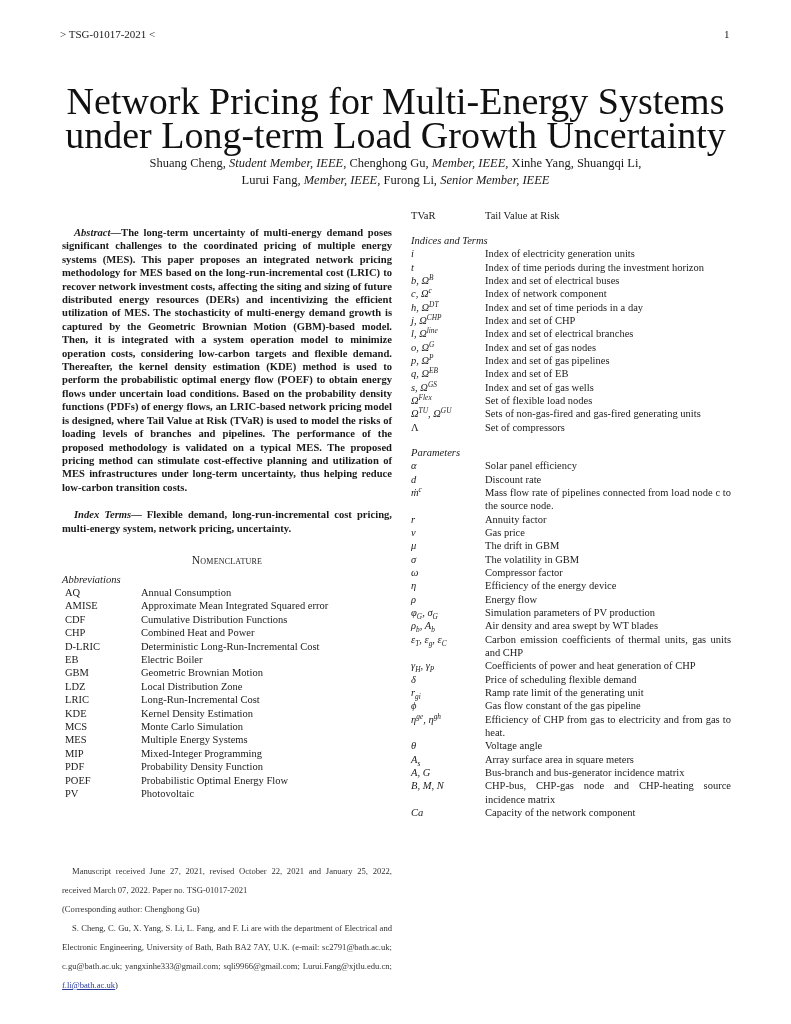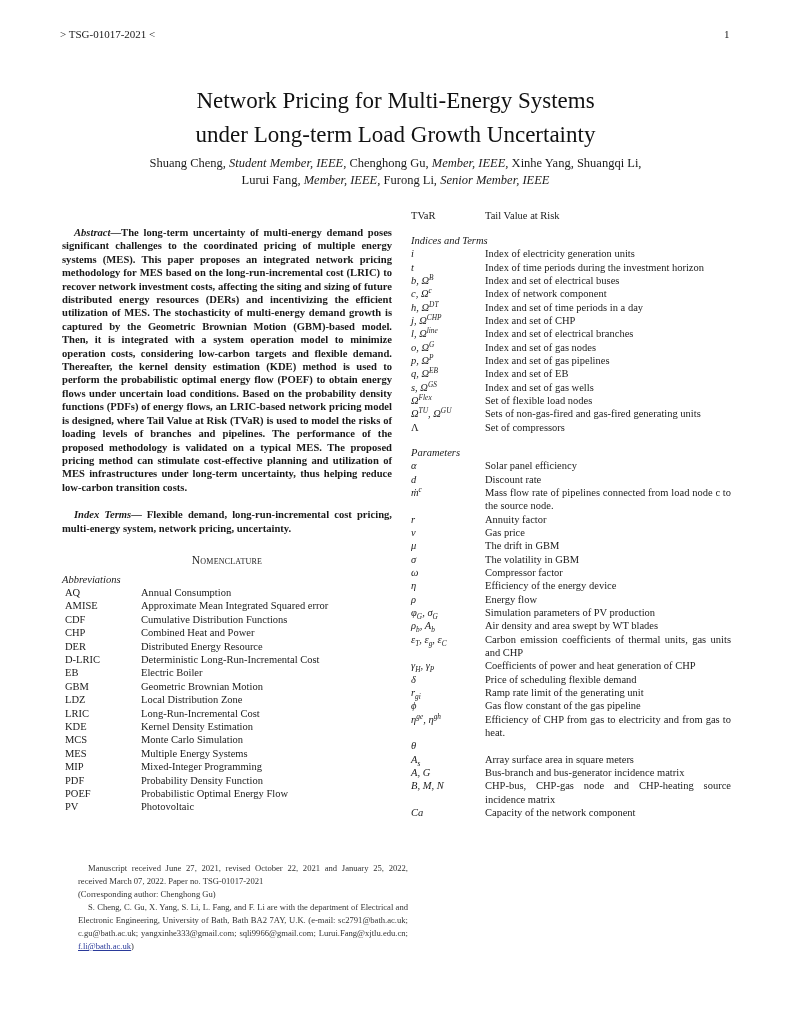--- a/index.html
+++ b/index.html
@@ -4,21 +4,21 @@
 <style>
   html, body { margin: 0; padding: 0; background: #ffffff; }
   body {
     width: 791px; height: 1024px; position: relative; overflow: hidden;
     font-family: "Liberation Serif", "DejaVu Serif", serif; color: #1a1a1a;
   }
   .header-left { position: absolute; left: 60px; top: 28px; font-size: 11px; }
   .header-right { position: absolute; left: 724px; top: 28px; font-size: 11px; }
   .title {
     position: absolute; left: 0; width: 791px; top: 84px; text-align: center;
-    font-size: 23px; line-height: 34px; color: #111;
+    font-size: 38px; line-height: 34px; color: #111;
   }
   .authors {
     position: absolute; left: 0; width: 791px; top: 155px; text-align: center;
     font-size: 12.5px; line-height: 17px;
   }
   .authors i { font-style: italic; }
 
   .col { position: absolute; font-size: 10.5px; }
   .left-col { left: 62px; top: 226px; width: 330px; }
   .right-col { left: 411px; top: 209px; width: 320px; }
@@ -41,21 +41,21 @@
   .sub-head { font-style: italic; font-size: 10.5px; margin-top: 7px; line-height: 13px; }
   .nom-row { display: flex; font-size: 10.5px; line-height: 13.4px; }
   .nom-sym { width: 76px; flex: none; padding-left: 3px; }
   .nom-def { flex: 1; text-align: justify; }
   .right-col .nom-sym { width: 74px; padding-left: 0; font-style: italic; }
   .right-col .nom-sym.upright { font-style: normal; }
   .right-col .nom-row { line-height: 13.35px; }
 
   .footnote {
     position: absolute; left: 62px; top: 862px; width: 330px;
-    font-size: 8.6px; line-height: 13px; text-align: justify; color: #333; margin-left: 16px;
+    font-size: 8.6px; line-height: 19px; text-align: justify; color: #333;
   }
   .footnote p { margin: 0; text-indent: 10px; }
   .footnote .corr { text-indent: 0; }
   .footnote .link { color: #2a3a9a; text-decoration: underline; }
   sup { font-size: 0.7em; vertical-align: super; line-height: 0; }
   sub { font-size: 0.7em; vertical-align: sub; line-height: 0; }
 </style>
 </head>
 <body>
 
@@ -93,24 +93,20 @@
       </div>
     <div class="nom-row">
         <span class="nom-sym">CDF</span>
         <span class="nom-def">Cumulative Distribution Functions</span>
       </div>
     <div class="nom-row">
         <span class="nom-sym">CHP</span>
         <span class="nom-def">Combined Heat and Power</span>
       </div>
     <div class="nom-row">
-        <span class="nom-sym">DER</span>
-        <span class="nom-def">Distributed Energy Resource</span>
-      </div>
-    <div class="nom-row">
         <span class="nom-sym">D-LRIC</span>
         <span class="nom-def">Deterministic Long-Run-Incremental Cost</span>
       </div>
     <div class="nom-row">
         <span class="nom-sym">EB</span>
         <span class="nom-def">Electric Boiler</span>
       </div>
     <div class="nom-row">
         <span class="nom-sym">GBM</span>
         <span class="nom-def">Geometric Brownian Motion</span>
@@ -295,20 +291,21 @@
     <div class="nom-row">
         <span class="nom-sym">ϕ</span>
         <span class="nom-def">Gas flow constant of the gas pipeline</span>
       </div>
     <div class="nom-row">
         <span class="nom-sym">η<sup>ge</sup>, η<sup>gh</sup></span>
         <span class="nom-def">Efficiency of CHP from gas to electricity and from gas to heat.</span>
       </div>
     <div class="nom-row">
         <span class="nom-sym">θ</span>
+        <span class="nom-def">Voltage angle</span>
       </div>
     <div class="nom-row">
         <span class="nom-sym">A<sub>s</sub></span>
         <span class="nom-def">Array surface area in square meters</span>
       </div>
     <div class="nom-row">
         <span class="nom-sym">A, G</span>
         <span class="nom-def">Bus-branch and bus-generator incidence matrix</span>
       </div>
     <div class="nom-row">

